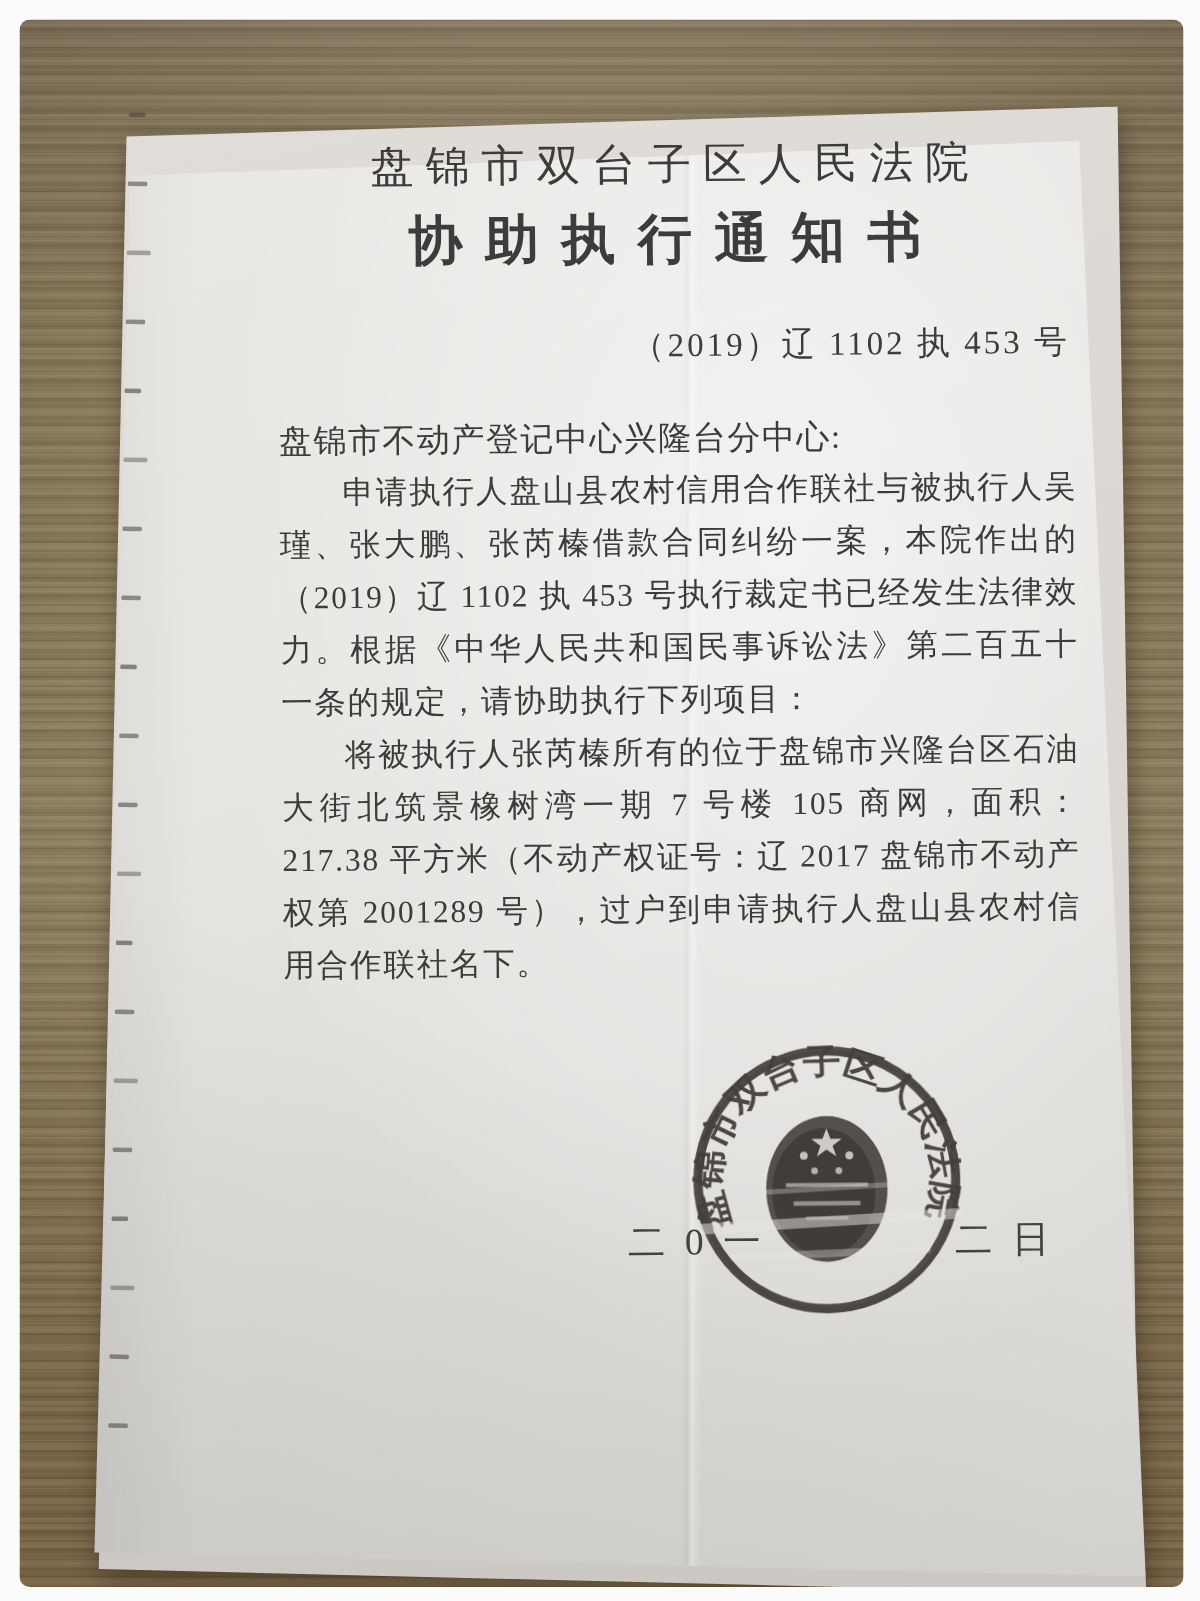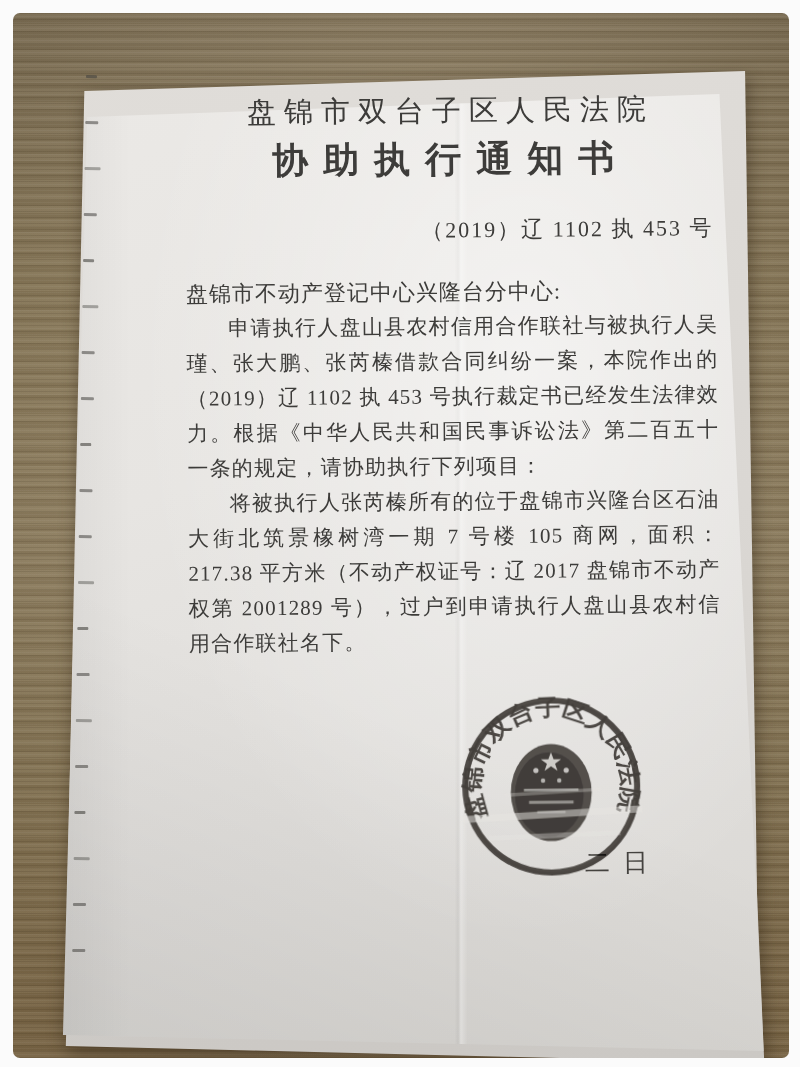--- a/index.html
+++ b/index.html
@@ -69,21 +69,21 @@
   .addressee{
     font-size:22px;letter-spacing:1px;margin:30px 0 0 0;line-height:35px;
   }
   .body-para{
     font-size:21px;letter-spacing:1.2px;line-height:35px;margin:0;
     text-indent:2em;text-align:justify;
   }
   .date-line{position:absolute;top:757px;left:0;width:100%;font-size:25px;color:#44423f;}
   .date-seg{position:absolute;letter-spacing:13px;white-space:nowrap;}
   .date-seg.left{left:388px;}
-  .date-seg.right{left:554px;margin-top:36px;}
+  .date-seg.right{left:606px;}
   
   .seal{
     position:absolute;left:428px;top:640px;width:186px;height:186px;
     mix-blend-mode:multiply;opacity:.93;filter:blur(.35px);
   }
 </style>
 </head>
 <body>
 
 <div class="photo">
@@ -121,20 +121,21 @@
     <div class="doc-inner">
       <div class="court-name">盘锦市双台子区人民法院</div>
       <div class="doc-title">协助执行通知书</div>
       <div class="case-no">（2019）辽 1102 执 453 号</div>
       <p class="addressee">盘锦市不动产登记中心兴隆台分中心:</p>
       <p class="body-para">申请执行人盘山县农村信用合作联社与被执行人吴瑾、张大鹏、张芮榛借款合同纠纷一案，本院作出的（2019）辽 1102 执 453 号执行裁定书已经发生法律效力。根据《中华人民共和国民事诉讼法》第二百五十一条的规定，请协助执行下列项目：</p>
       <p class="body-para">将被执行人张芮榛所有的位于盘锦市兴隆台区石油大街北筑景橡树湾一期 7 号楼 105 商网，面积：217.38 平方米（不动产权证号：辽 2017 盘锦市不动产权第 2001289 号），过户到申请执行人盘山县农村信用合作联社名下。</p>
     </div>
 
     <div class="date-line">
+      <span class="date-seg left">二0一</span>
       <span class="date-seg right">二日</span>
     </div>
 
     <svg class="seal" viewBox="0 0 184 184" xmlns="http://www.w3.org/2000/svg">
       <g fill="none" stroke="#36322e">
         <circle cx="92" cy="92" r="85" stroke-width="6" opacity=".92"></circle>
         <circle cx="92" cy="92" r="85" stroke-width="3" opacity=".35" transform="translate(1.5,1)"></circle>
       </g>
       <path id="sealArc" d="M 28.6 121.6 A 70 70 0 1 1 155.4 121.6" fill="none"></path>
       <text font-size="23" fill="#36322e" opacity=".95" font-family="Liberation Serif, DejaVu Serif, serif" font-weight="bold">

